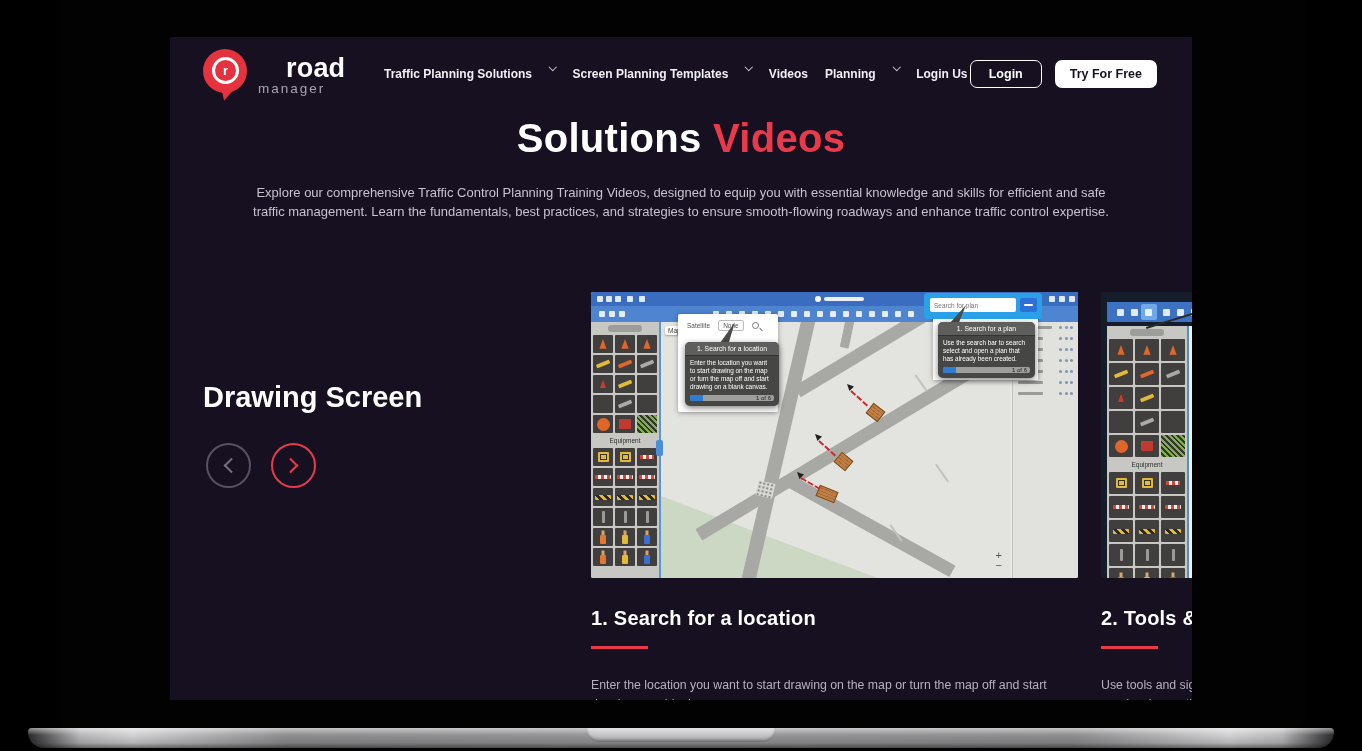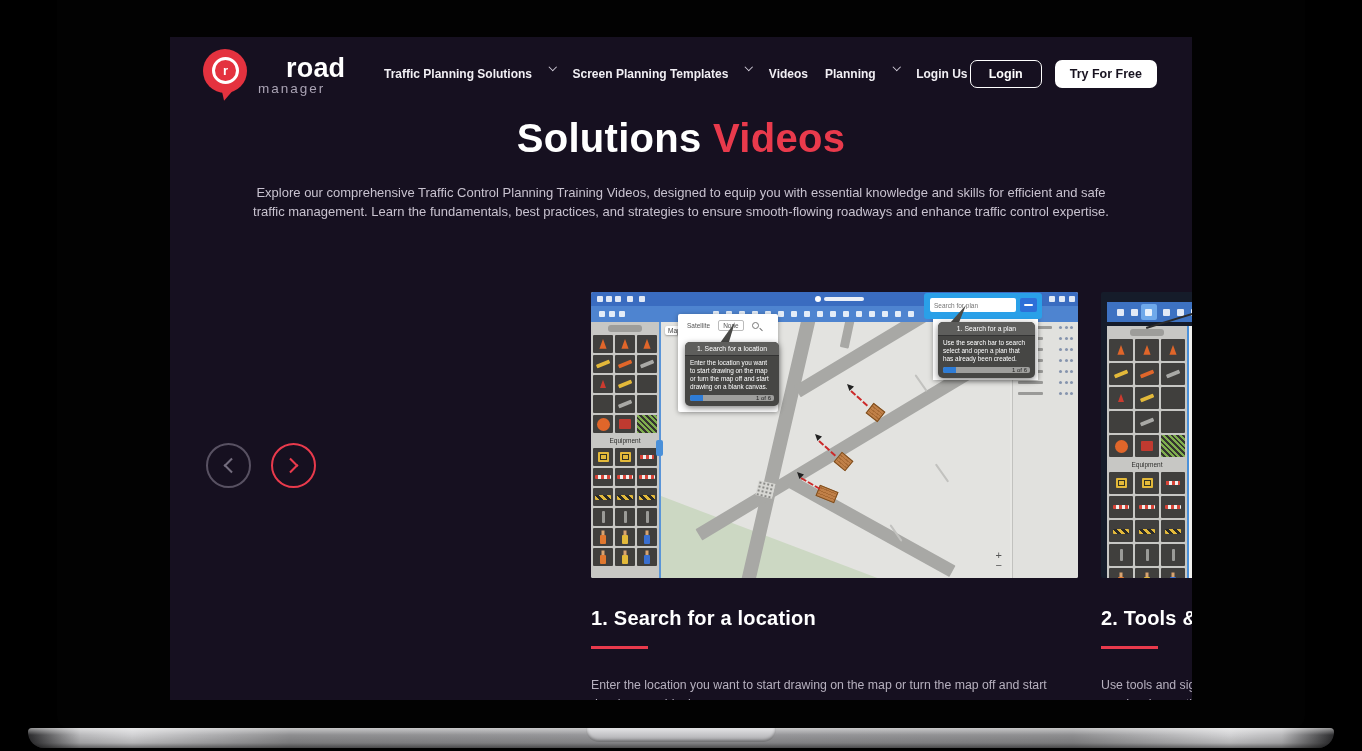--- a/index.html
+++ b/index.html
@@ -223,20 +223,21 @@
     <div class="actions">
       <button class="btn-login">Login</button>
       <button class="btn-try">Try For Free</button>
     </div>
 
     <div class="hero-title">
       <span>Solutions </span><span class="red">Videos</span>
     </div>
     <div class="hero-desc">Explore our comprehensive Traffic Control Planning Training Videos, designed to equip you with essential knowledge and skills for efficient and safe traffic management. Learn the fundamentals, best practices, and strategies to ensure smooth-flowing roadways and enhance traffic control expertise.</div>
 
+    <h2 class="section-title">Drawing Screen</h2>
     <div class="arrows">
       <button class="arrow-btn prev">
         <span class="arrow-glyph"></span>
       </button>
       <button class="arrow-btn next">
         <span class="arrow-glyph"></span>
       </button>
     </div>
 
     <div class="slides">

